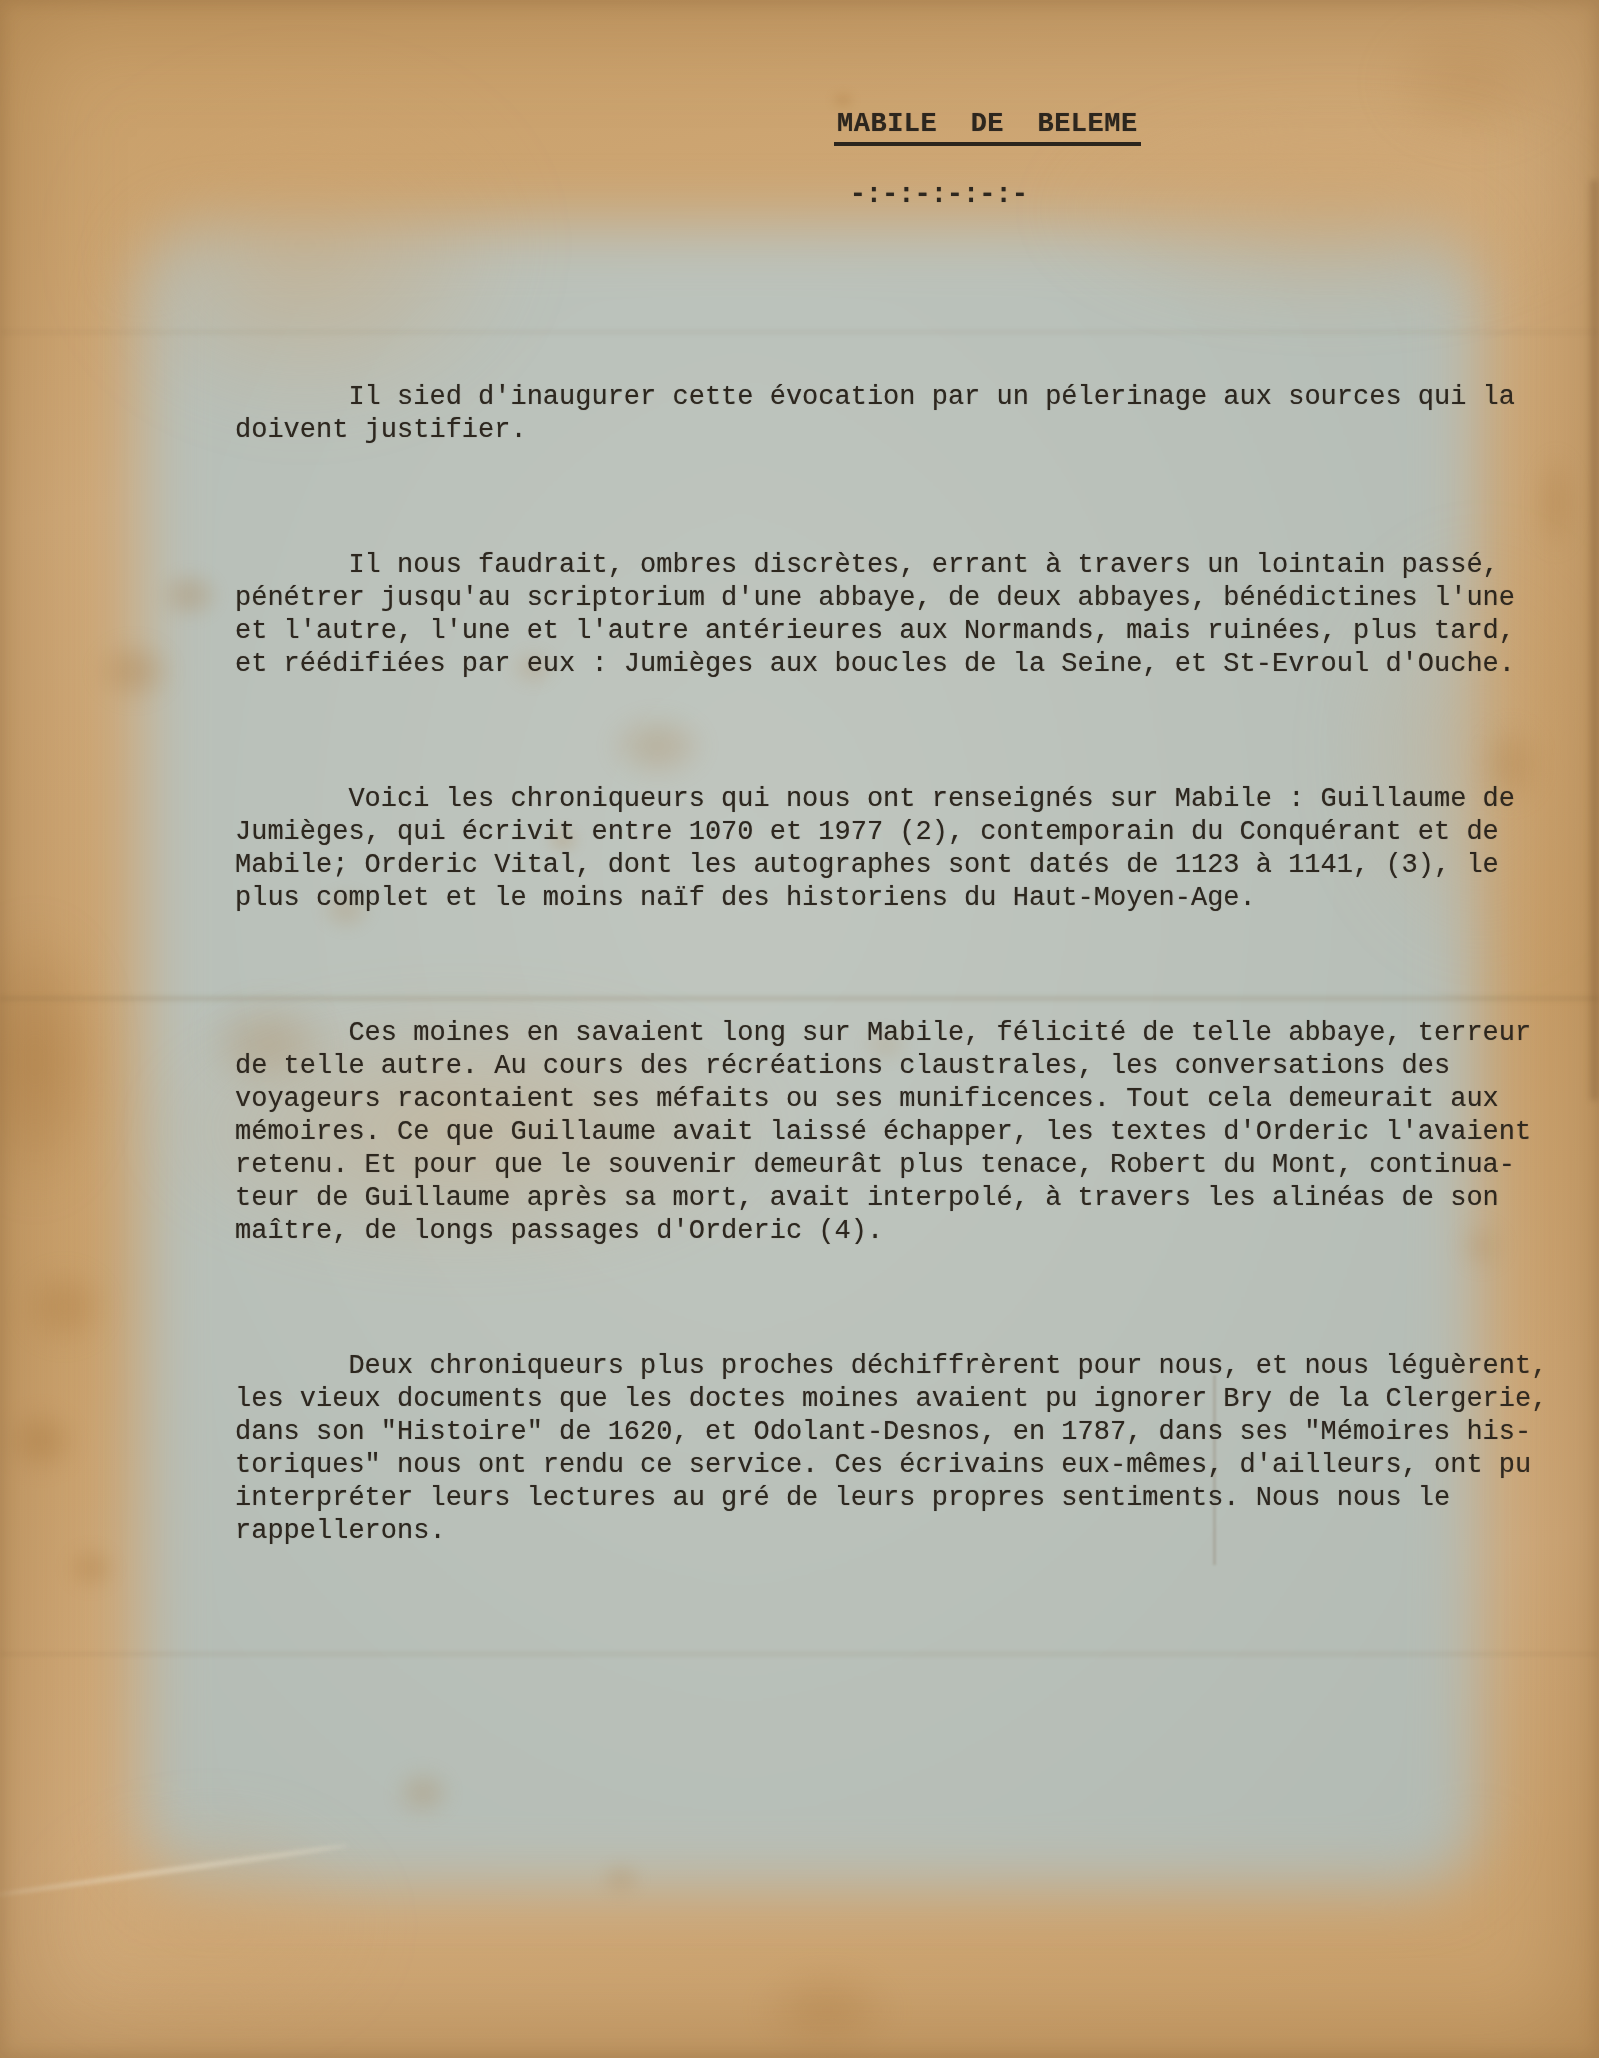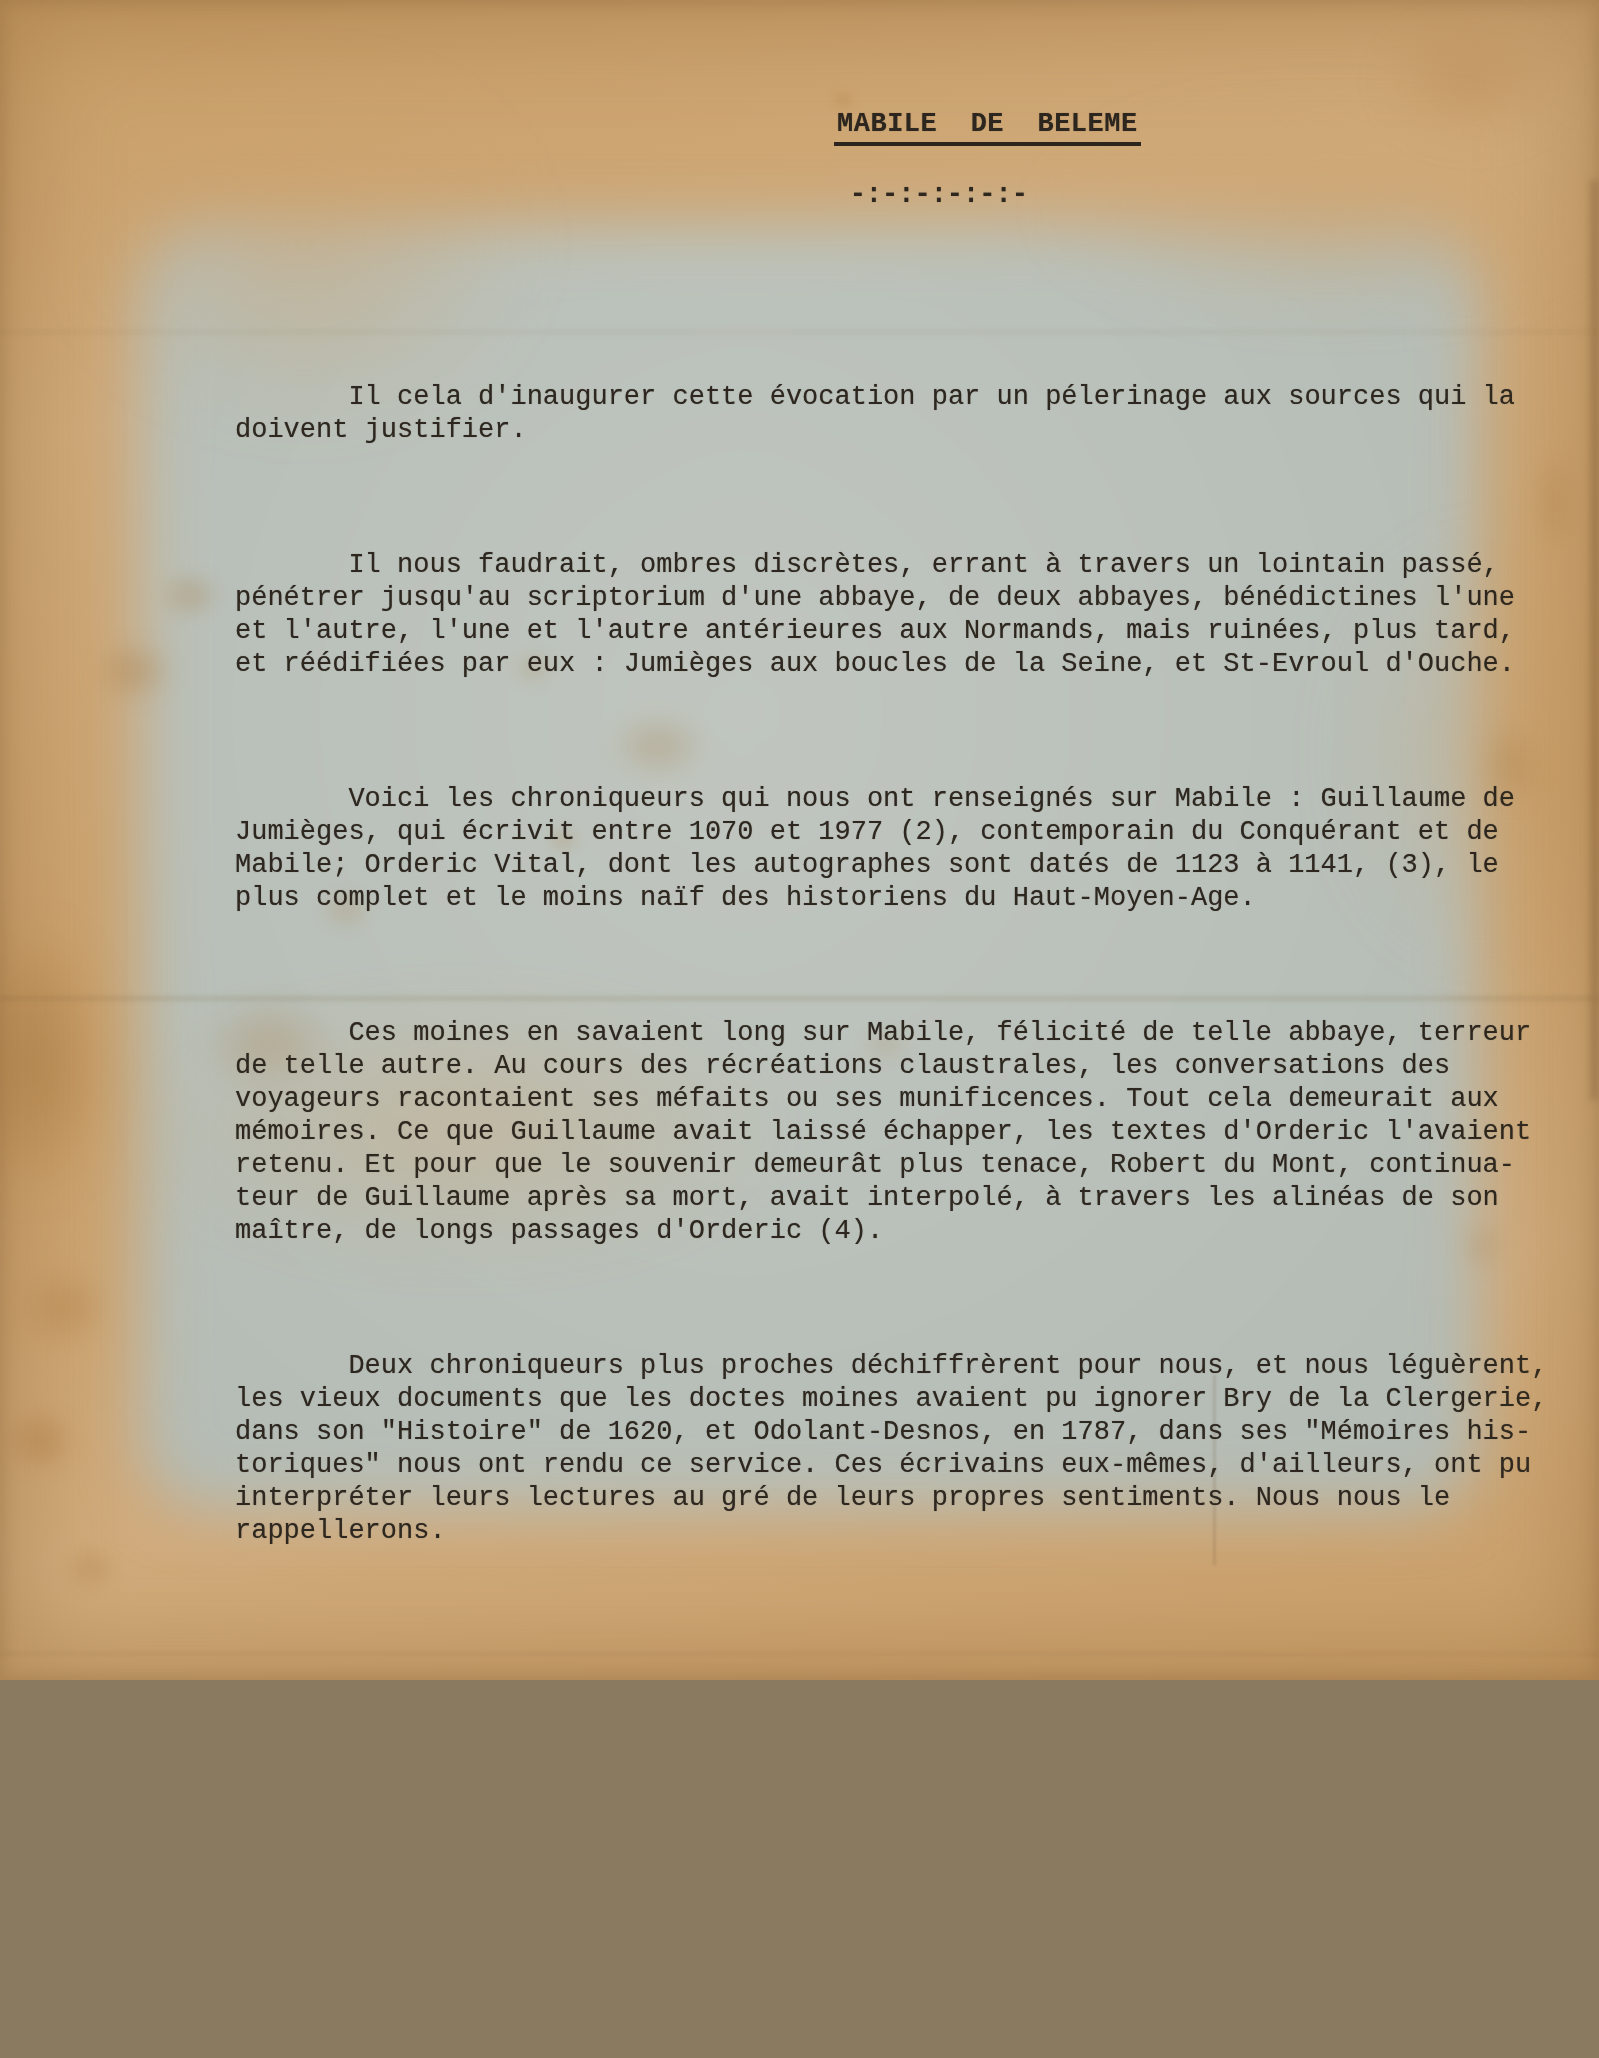--- a/index.html
+++ b/index.html
@@ -1,21 +1,21 @@
 <!DOCTYPE html>
 <html><head>
 <meta charset="utf-8">
 <title>Typescript page</title>
 <style>
   html, body { margin: 0; padding: 0; background: #8a7a5f; }
 
   .page {
     position: relative;
     width: 1599px;
-    height: 1680px;
+    height: 2058px;
     overflow: hidden;
     background:
       linear-gradient(168deg, #c79d66 0%, #d0aa7a 22%, #cba26d 55%, #d1ab7c 78%, #c89e68 100%);
     font-family: "Liberation Mono", "DejaVu Sans Mono", monospace;
   }
 
   
   .paper-core {
     position: absolute;
     top: 225px; left: 140px; right: 120px; bottom: 170px;
@@ -112,21 +112,21 @@
   <div class="crease" style="left:1213px; top:1375px; width:3px; height:190px; background:rgba(110,85,55,0.18); filter:blur(1px);"></div>
   <div class="crease" style="left:1590px; top:180px; width:9px; height:920px; background:rgba(95,65,35,0.25); filter:blur(3px);"></div>
   <div class="highlight-crease" style="left:-10px; top:1868px; width:360px; height:5px; background:rgba(240,230,210,0.45); filter:blur(2px); transform:rotate(-8deg);"></div>
 
   <div class="content">
     <div class="title-block">
       <div class="doc-title">MABILE  DE  BELEME</div>
       <div class="title-deco">-:-:-:-:-:-</div>
     </div>
 
-    <p class="para first">       Il cela d'inaugurer cette évocation par un pélerinage aux sources qui la
+    <p class="para first">       Il sied d'inaugurer cette évocation par un pélerinage aux sources qui la
 doivent justifier.</p>
     <p class="para">       Il nous faudrait, ombres discrètes, errant à travers un lointain passé,
 pénétrer jusqu'au scriptorium d'une abbaye, de deux abbayes, bénédictines l'une
 et l'autre, l'une et l'autre antérieures aux Normands, mais ruinées, plus tard,
 et réédifiées par eux : Jumièges aux boucles de la Seine, et St-Evroul d'Ouche.</p>
     <p class="para">       Voici les chroniqueurs qui nous ont renseignés sur Mabile : Guillaume de
 Jumièges, qui écrivit entre 1070 et 1977 (2), contemporain du Conquérant et de
 Mabile; Orderic Vital, dont les autographes sont datés de 1123 à 1141, (3), le
 plus complet et le moins naïf des historiens du Haut-Moyen-Age.</p>
     <p class="para">       Ces moines en savaient long sur Mabile, félicité de telle abbaye, terreur

